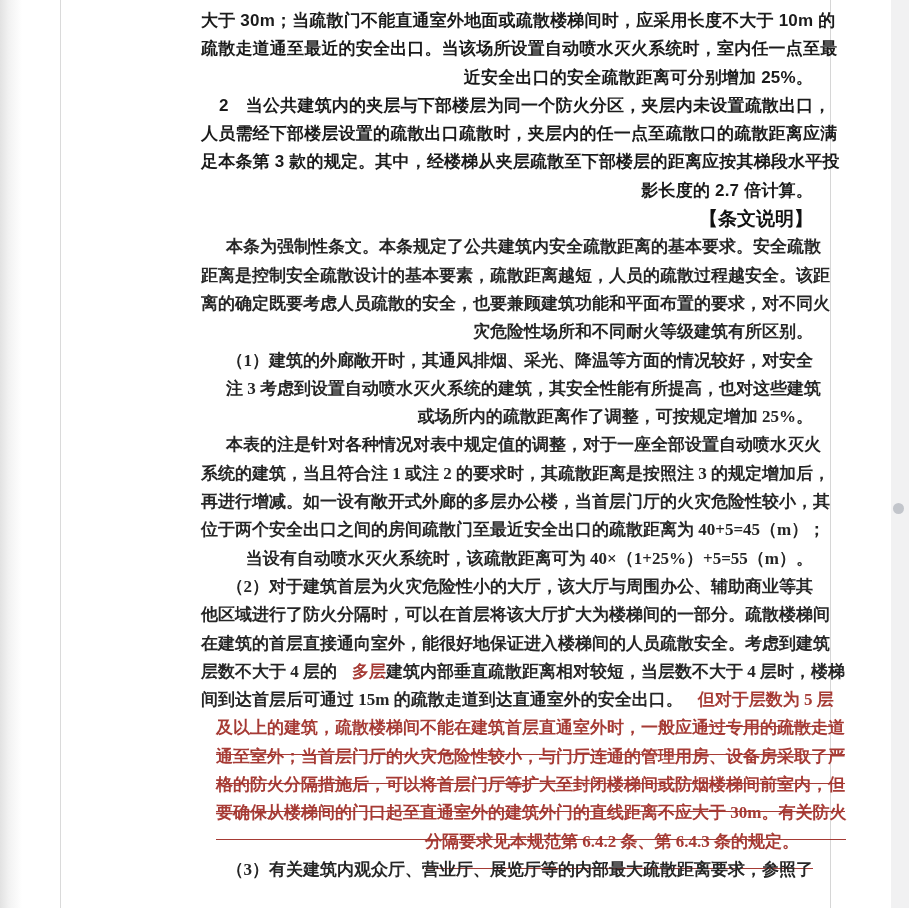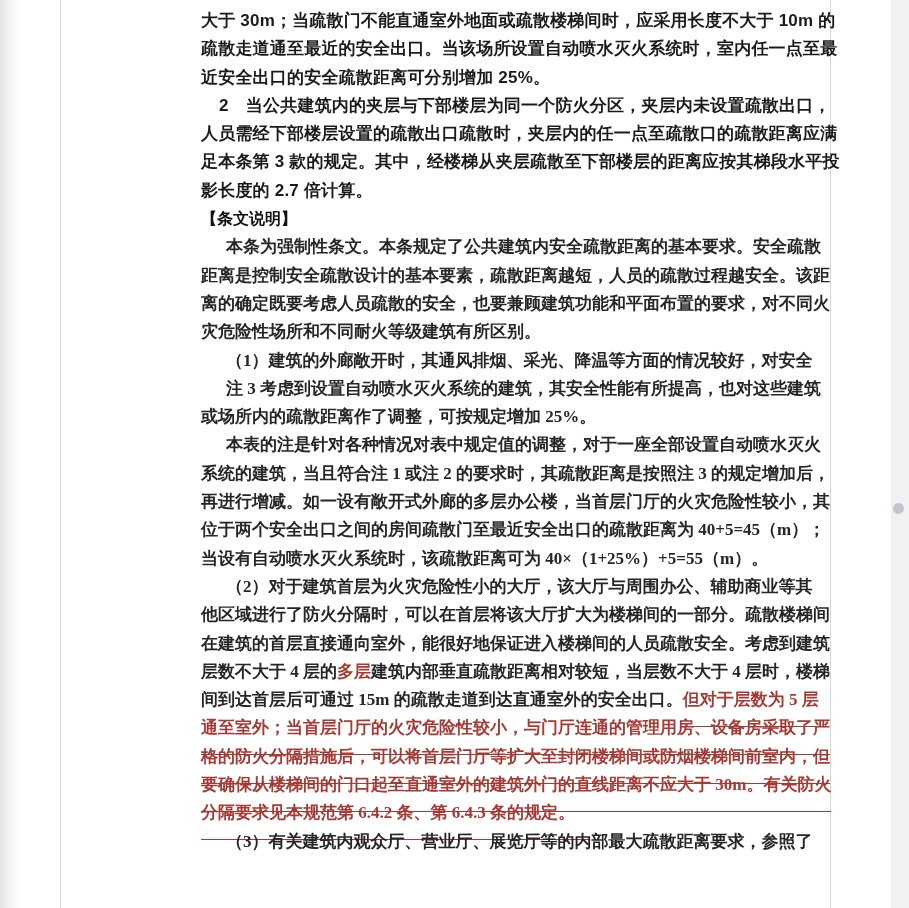--- a/index.html
+++ b/index.html
@@ -9,20 +9,21 @@
     height: 908px;
     overflow: hidden;
     background: #ffffff;
     font-family: "Liberation Serif", "DejaVu Serif", serif;
   }
   .viewer {
     position: relative;
     width: 909px;
     height: 908px;
     background: #ffffff;
+    text-align: right;
   }
   .edge-shadow {
     position: absolute;
     left: 0; top: 0;
     width: 22px; height: 100%;
     background: linear-gradient(to right, #e2e2e2 0%, #f2f2f2 40%, #ffffff 100%);
   }
   .page {
     position: absolute;
     left: 60px; top: 0;
@@ -46,31 +47,31 @@
   }
   .line.provision {
     font-family: "Liberation Sans", "DejaVu Sans", sans-serif;
     font-weight: 700;
     color: #1b1b1b;
     letter-spacing: 0.2px;
   }
   .line.heading {
     font-family: "Liberation Sans", "DejaVu Sans", sans-serif;
     font-weight: 700;
-    font-size: 16px;
+    font-size: 19px;
     color: #111111;
   }
   .line.body {
     font-family: "Liberation Serif", "DejaVu Serif", serif;
     font-weight: 700;
     color: #262626;
   }
   .indent-1 { padding-left: 18px; }
   .indent-2 { padding-left: 25px; }
-  .seg.red { color: var(--red-color, #a63b35); }
+  .seg.red { color: var(--red-color, #a63b35); margin-left: 15px; }
   .seg.ul {
     border-bottom: 1.5px solid var(--red-color, #a63b35);
     padding-bottom: 17px;
   }
   .seg.pad { padding-right: 14px; }
   .scrollbar-track {
     position: absolute;
     right: 0; top: 0;
     width: 18px; height: 100%;
     background: #f1f1f2;
@@ -109,20 +110,21 @@
         <div class="line body indent-2"><span class="seg">本表的注是针对各种情况对表中规定值的调整，对于一座全部设置自动喷水灭火</span></div>
         <div class="line body"><span class="seg">系统的建筑，当且符合注 1 或注 2 的要求时，其疏散距离是按照注 3 的规定增加后，</span></div>
         <div class="line body"><span class="seg">再进行增减。如一设有敞开式外廊的多层办公楼，当首层门厅的火灾危险性较小，其</span></div>
         <div class="line body"><span class="seg">位于两个安全出口之间的房间疏散门至最近安全出口的疏散距离为 40+5=45（m）；</span></div>
         <div class="line body"><span class="seg">当设有自动喷水灭火系统时，该疏散距离可为 40×（1+25%）+5=55（m）。</span></div>
         <div class="line body indent-2"><span class="seg">（2）对于建筑首层为火灾危险性小的大厅，该大厅与周围办公、辅助商业等其</span></div>
         <div class="line body"><span class="seg">他区域进行了防火分隔时，可以在首层将该大厅扩大为楼梯间的一部分。疏散楼梯间</span></div>
         <div class="line body"><span class="seg">在建筑的首层直接通向室外，能很好地保证进入楼梯间的人员疏散安全。考虑到建筑</span></div>
         <div class="line body"><span class="seg">层数不大于 4 层的</span><span class="seg red">多层</span><span class="seg">建筑内部垂直疏散距离相对较短，当层数不大于 4 层时，楼梯</span></div>
         <div class="line body"><span class="seg">间到达首层后可通过 15m 的疏散走道到达直通室外的安全出口。</span><span class="seg red ul">但对于层数为 5 层</span></div>
+        <div class="line body"><span class="seg red ul">及以上的建筑，疏散楼梯间不能在建筑首层直通室外时，一般应通过专用的疏散走道</span></div>
         <div class="line body"><span class="seg red ul">通至室外；当首层门厅的火灾危险性较小，与门厅连通的管理用房、设备房采取了严</span></div>
         <div class="line body"><span class="seg red ul">格的防火分隔措施后，可以将首层门厅等扩大至封闭楼梯间或防烟楼梯间前室内，但</span></div>
         <div class="line body"><span class="seg red ul">要确保从楼梯间的门口起至直通室外的建筑外门的直线距离不应大于 30m。有关防火</span></div>
         <div class="line body"><span class="seg red ul pad">分隔要求见本规范第 6.4.2 条、第 6.4.3 条的规定。</span></div>
         <div class="line body indent-2"><span class="seg">（3）有关建筑内观众厅、营业厅、展览厅等的内部最大疏散距离要求，参照了</span></div>
       </div>
   </div>
   <div class="scrollbar-track">
     <div class="scrollbar-thumb"></div>
   </div>

